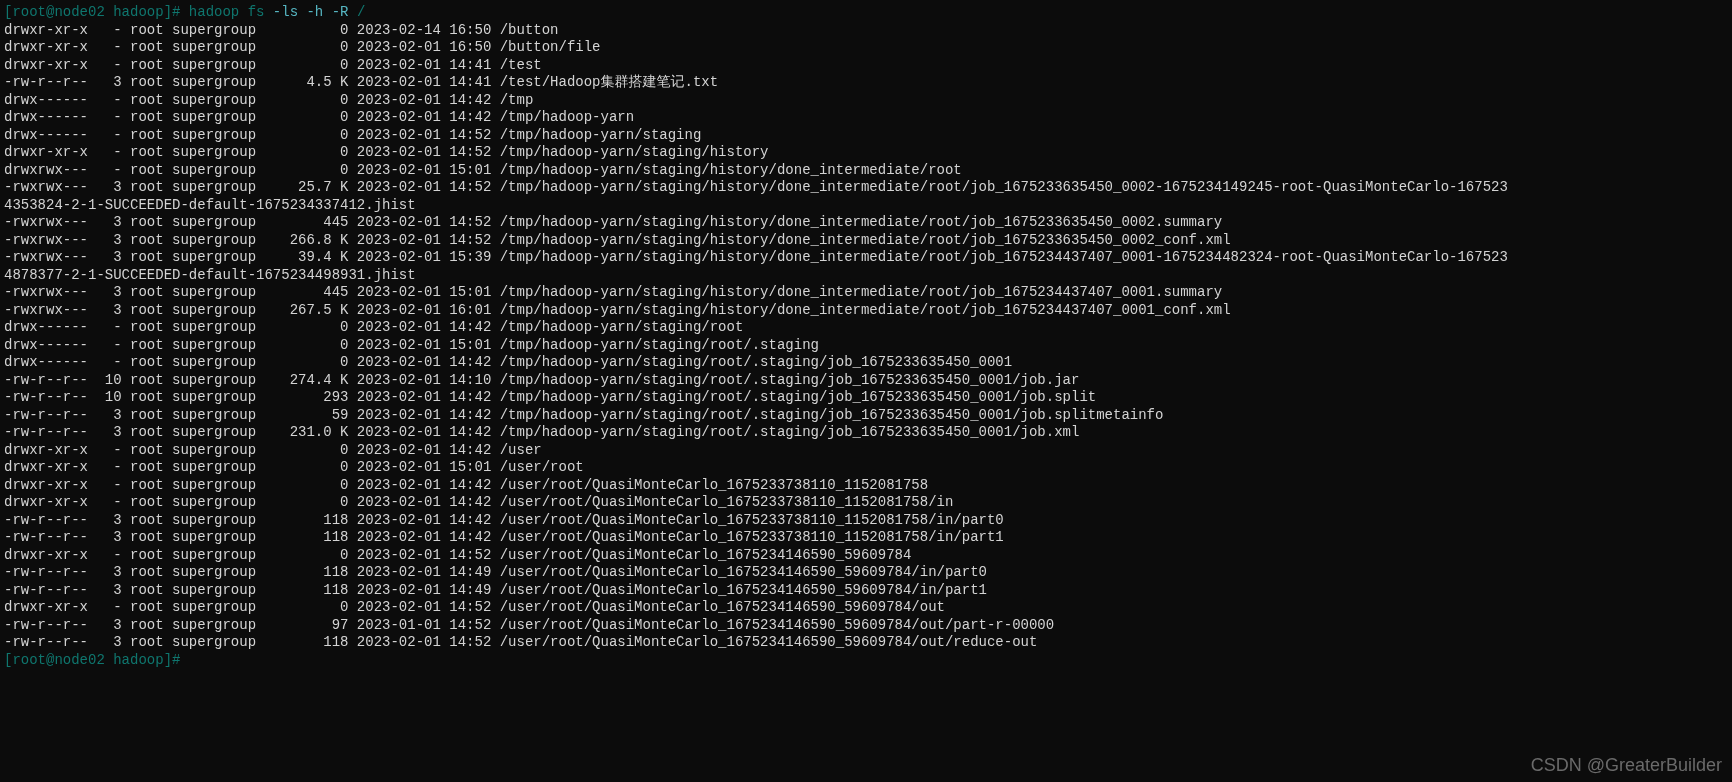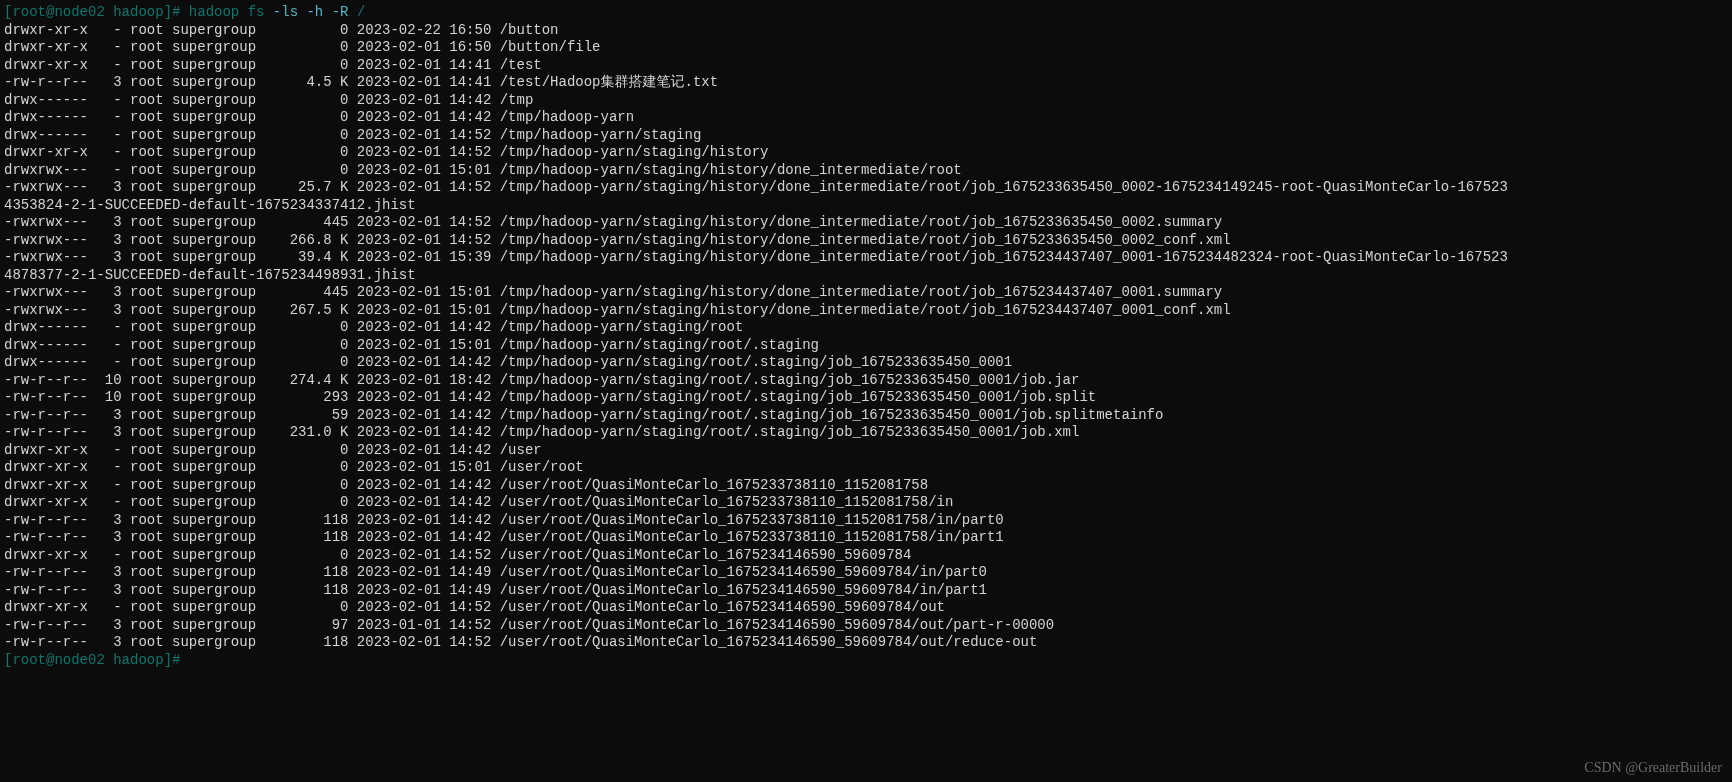--- a/index.html
+++ b/index.html
@@ -16,50 +16,50 @@
     .line {
       white-space: pre;
     }
     .cyan { color: #56b6c2; margin-top: 19px; }
     .white { color: #0f766e; }
     .watermark {
       position: fixed;
       bottom: 6px;
       right: 10px;
       color: #6a6a6a;
-      font-size: 14px;
-      font-family: Liberation Serif, serif;
+      font-size: 18px;
+      font-family: Liberation Sans, sans-serif;
     }
   </style>
 </head>
 <body>
 
 <div id="terminal">
     <div class="line"><span class="white">[root@node02 hadoop]# </span><span class="white">hadoop fs </span><span class="cyan">-ls -h -R</span><span class="white"> /</span></div>
-    <div class="line">drwxr-xr-x   - root supergroup          0 2023-02-22 16:50 /button</div>
+    <div class="line">drwxr-xr-x   - root supergroup          0 2023-02-14 16:50 /button</div>
     <div class="line">drwxr-xr-x   - root supergroup          0 2023-02-01 16:50 /button/file</div>
     <div class="line">drwxr-xr-x   - root supergroup          0 2023-02-01 14:41 /test</div>
     <div class="line">-rw-r--r--   3 root supergroup      4.5 K 2023-02-01 14:41 /test/Hadoop集群搭建笔记.txt</div>
     <div class="line">drwx------   - root supergroup          0 2023-02-01 14:42 /tmp</div>
     <div class="line">drwx------   - root supergroup          0 2023-02-01 14:42 /tmp/hadoop-yarn</div>
     <div class="line">drwx------   - root supergroup          0 2023-02-01 14:52 /tmp/hadoop-yarn/staging</div>
     <div class="line">drwxr-xr-x   - root supergroup          0 2023-02-01 14:52 /tmp/hadoop-yarn/staging/history</div>
     <div class="line">drwxrwx---   - root supergroup          0 2023-02-01 15:01 /tmp/hadoop-yarn/staging/history/done_intermediate/root</div>
     <div class="line">-rwxrwx---   3 root supergroup     25.7 K 2023-02-01 14:52 /tmp/hadoop-yarn/staging/history/done_intermediate/root/job_1675233635450_0002-1675234149245-root-QuasiMonteCarlo-167523</div>
     <div class="line">4353824-2-1-SUCCEEDED-default-1675234337412.jhist</div>
     <div class="line">-rwxrwx---   3 root supergroup        445 2023-02-01 14:52 /tmp/hadoop-yarn/staging/history/done_intermediate/root/job_1675233635450_0002.summary</div>
     <div class="line">-rwxrwx---   3 root supergroup    266.8 K 2023-02-01 14:52 /tmp/hadoop-yarn/staging/history/done_intermediate/root/job_1675233635450_0002_conf.xml</div>
     <div class="line">-rwxrwx---   3 root supergroup     39.4 K 2023-02-01 15:39 /tmp/hadoop-yarn/staging/history/done_intermediate/root/job_1675234437407_0001-1675234482324-root-QuasiMonteCarlo-167523</div>
     <div class="line">4878377-2-1-SUCCEEDED-default-1675234498931.jhist</div>
     <div class="line">-rwxrwx---   3 root supergroup        445 2023-02-01 15:01 /tmp/hadoop-yarn/staging/history/done_intermediate/root/job_1675234437407_0001.summary</div>
-    <div class="line">-rwxrwx---   3 root supergroup    267.5 K 2023-02-01 15:01 /tmp/hadoop-yarn/staging/history/done_intermediate/root/job_1675234437407_0001_conf.xml</div>
+    <div class="line">-rwxrwx---   3 root supergroup    267.5 K 2023-02-01 16:01 /tmp/hadoop-yarn/staging/history/done_intermediate/root/job_1675234437407_0001_conf.xml</div>
     <div class="line">drwx------   - root supergroup          0 2023-02-01 14:42 /tmp/hadoop-yarn/staging/root</div>
     <div class="line">drwx------   - root supergroup          0 2023-02-01 15:01 /tmp/hadoop-yarn/staging/root/.staging</div>
     <div class="line">drwx------   - root supergroup          0 2023-02-01 14:42 /tmp/hadoop-yarn/staging/root/.staging/job_1675233635450_0001</div>
-    <div class="line">-rw-r--r--  10 root supergroup    274.4 K 2023-02-01 18:42 /tmp/hadoop-yarn/staging/root/.staging/job_1675233635450_0001/job.jar</div>
+    <div class="line">-rw-r--r--  10 root supergroup    274.4 K 2023-02-01 14:10 /tmp/hadoop-yarn/staging/root/.staging/job_1675233635450_0001/job.jar</div>
     <div class="line">-rw-r--r--  10 root supergroup        293 2023-02-01 14:42 /tmp/hadoop-yarn/staging/root/.staging/job_1675233635450_0001/job.split</div>
     <div class="line">-rw-r--r--   3 root supergroup         59 2023-02-01 14:42 /tmp/hadoop-yarn/staging/root/.staging/job_1675233635450_0001/job.splitmetainfo</div>
     <div class="line">-rw-r--r--   3 root supergroup    231.0 K 2023-02-01 14:42 /tmp/hadoop-yarn/staging/root/.staging/job_1675233635450_0001/job.xml</div>
     <div class="line">drwxr-xr-x   - root supergroup          0 2023-02-01 14:42 /user</div>
     <div class="line">drwxr-xr-x   - root supergroup          0 2023-02-01 15:01 /user/root</div>
     <div class="line">drwxr-xr-x   - root supergroup          0 2023-02-01 14:42 /user/root/QuasiMonteCarlo_1675233738110_1152081758</div>
     <div class="line">drwxr-xr-x   - root supergroup          0 2023-02-01 14:42 /user/root/QuasiMonteCarlo_1675233738110_1152081758/in</div>
     <div class="line">-rw-r--r--   3 root supergroup        118 2023-02-01 14:42 /user/root/QuasiMonteCarlo_1675233738110_1152081758/in/part0</div>
     <div class="line">-rw-r--r--   3 root supergroup        118 2023-02-01 14:42 /user/root/QuasiMonteCarlo_1675233738110_1152081758/in/part1</div>
     <div class="line">drwxr-xr-x   - root supergroup          0 2023-02-01 14:52 /user/root/QuasiMonteCarlo_1675234146590_59609784</div>

